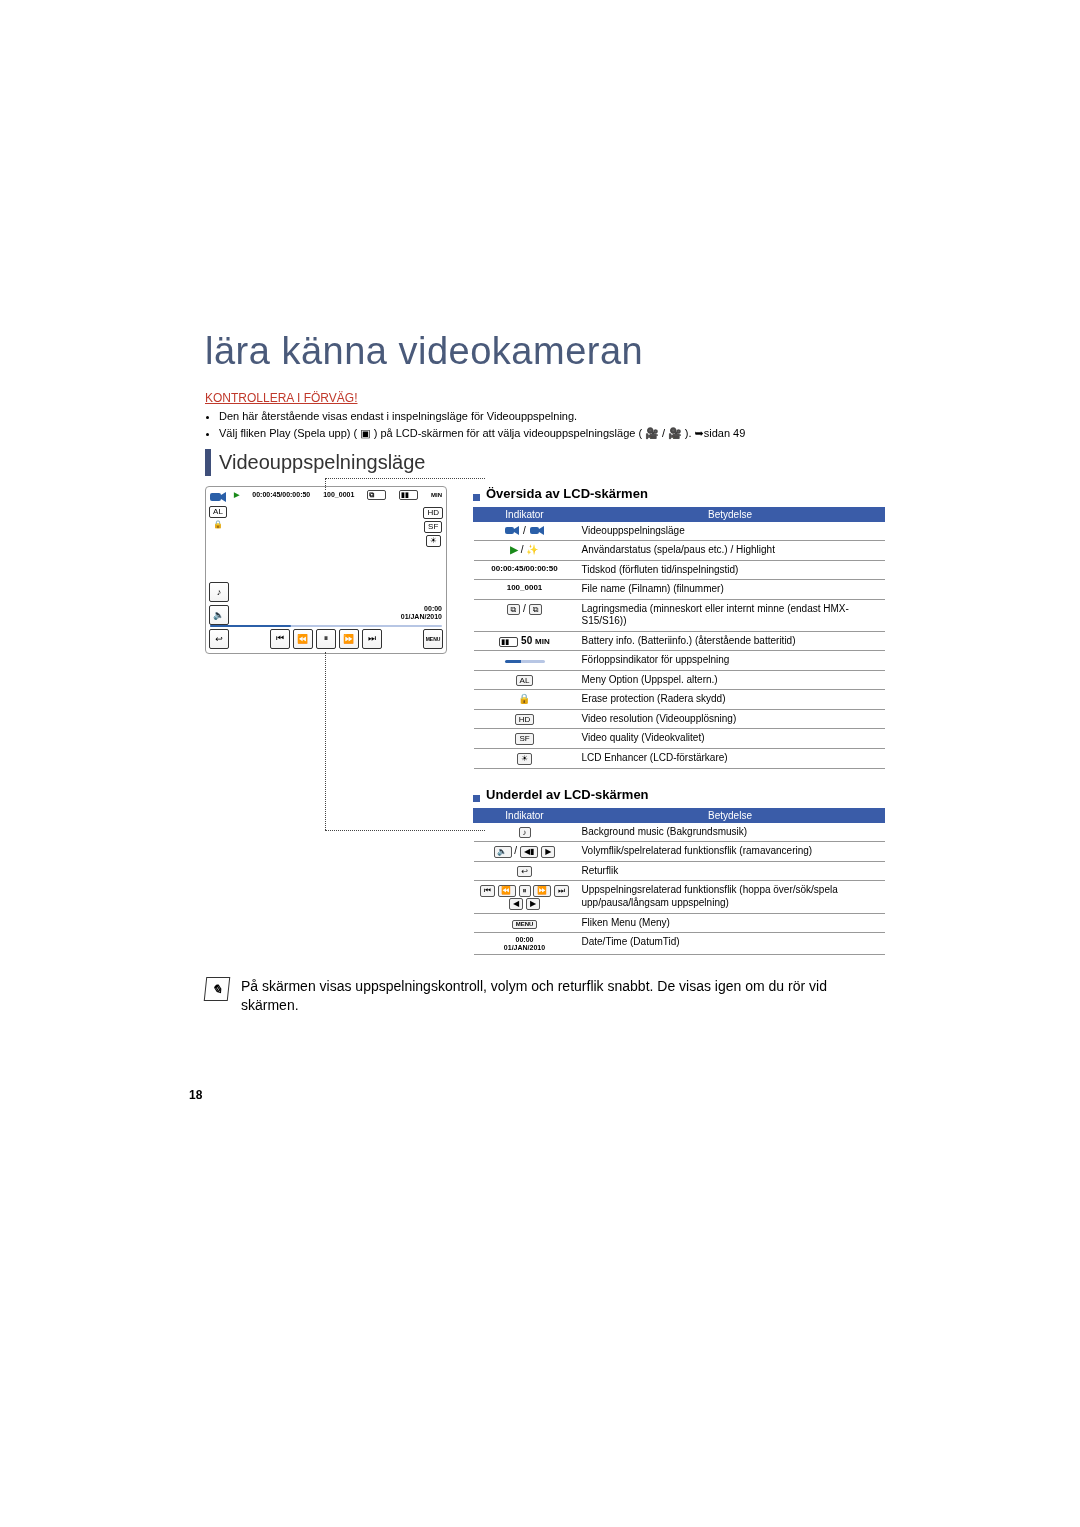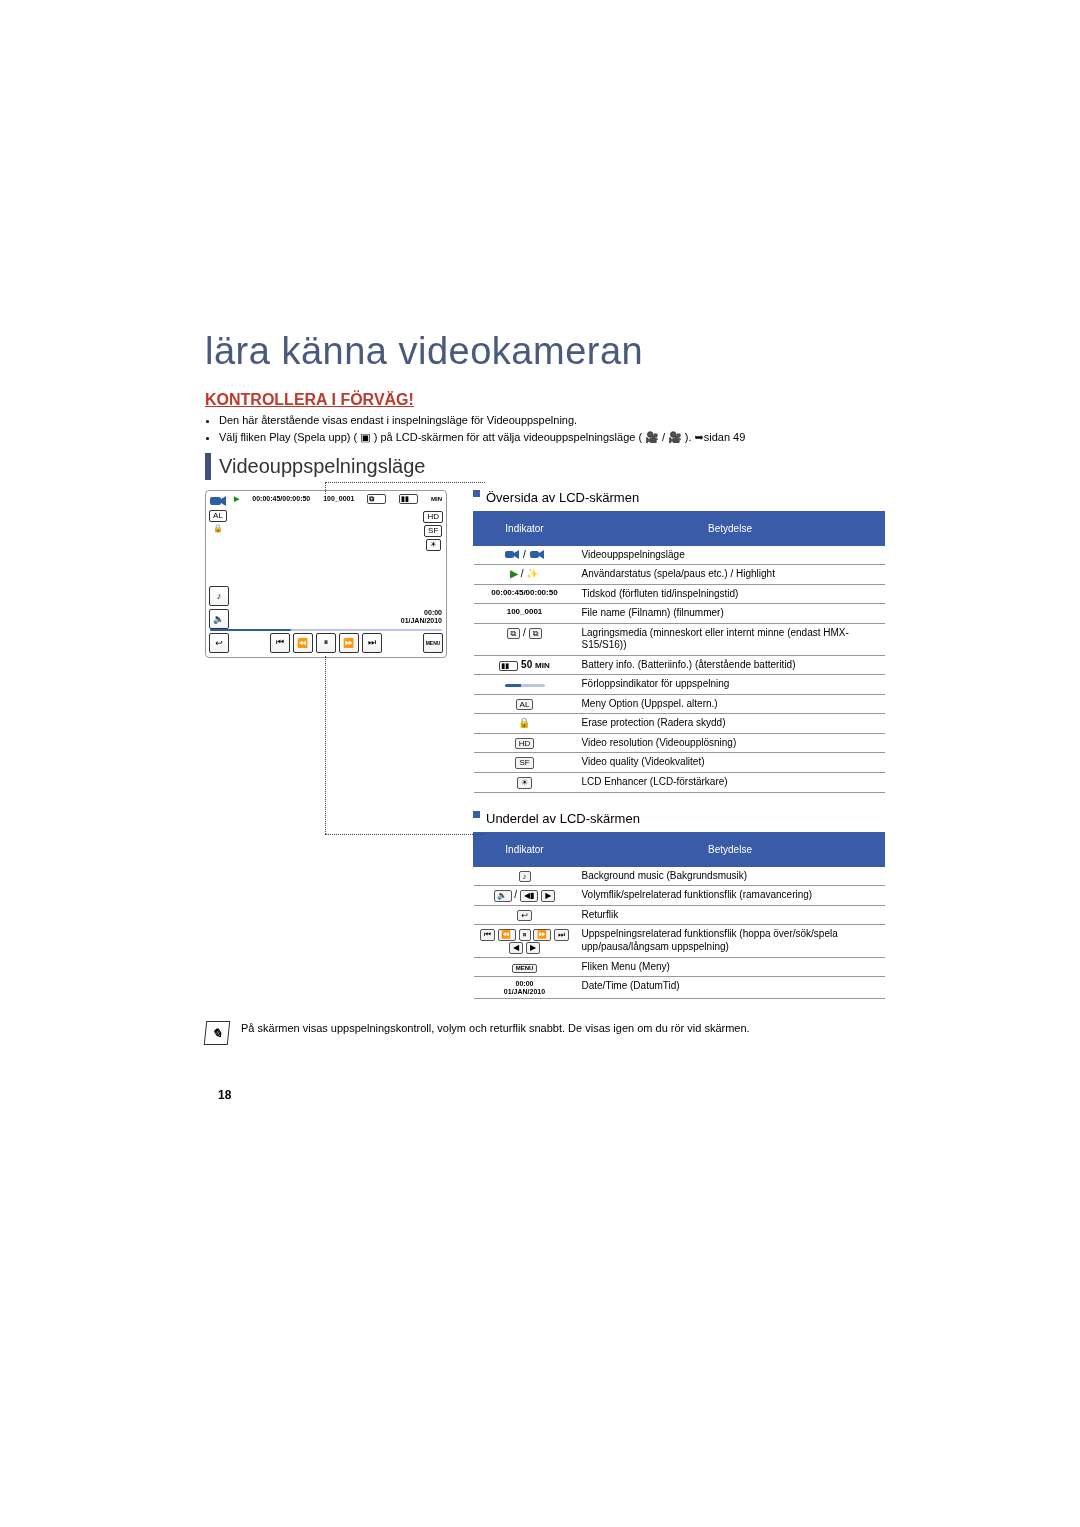--- a/index.html
+++ b/index.html
@@ -18,22 +18,22 @@
     box-sizing: border-box;
   }
   h1.title {
     font-size: 38px;
     font-weight: 300;
     color: #4a5a7a;
     margin: 0 0 18px 0;
     letter-spacing: 0.5px;
   }
   .precheck-title {
-    font-size: 16px;
-    font-weight: bold;
+    font-size: 12px;
+    font-weight: normal;
     color: #c0392b;
     margin-bottom: 4px;
     text-decoration: underline;
   }
   .precheck-list {
     font-size: 11px;
     line-height: 1.35;
     margin: 0 0 8px 0;
     padding-left: 14px;
   }
@@ -101,54 +101,54 @@
   }
   .music-vol-col {
     position:absolute; left:3px; bottom:28px; display:flex; flex-direction:column; gap:3px;
   }
   .dotted-v { border-left:1px dotted #444; position:absolute; }
   .dotted-h { border-top:1px dotted #444; position:absolute; }
   .right-col { flex:1; }
   .section-sub {
     font-size: 13px;
     margin: 0 0 6px 0;
-    display:flex; align-items:flex-start; gap:6px;
+    display:flex; align-items:flex-end; gap:6px;font-weight:bold;
   }
   .bluedot { width:7px; height:7px; background:#3a5ca8; display:inline-block; }
   table.ind {
     width: 100%;
     border-collapse: collapse;
     font-size: 10px;
   }
   table.ind th {
     background: #3a5ca8;
     color: #fff;
     font-weight: normal;
-    padding: 11px 6px;
+    padding: 1px 6px;
     border:1px solid #3a5ca8;
     font-size: 10px;
   }
   table.ind td {
     border-bottom: 1px solid #999;
     padding: 3px 6px;
     vertical-align: top;
     line-height:1.25;
   }
   table.ind td:first-child { text-align:center; width:90px; }
   .note-box {
     display:flex; gap:12px; align-items:flex-start; margin-top:22px;
   }
   .note-icon {
     width:22px; height:22px; border:1px solid #333;
     display:flex; align-items:center; justify-content:center; font-size:13px; font-style:italic; font-weight:bold;
     transform: skewX(-6deg);
   }
-  .note-text { font-size:11px; line-height:1.35; flex:1; }
+  .note-text { font-size:14px; line-height:1.35; flex:1; }
   .page-num {
-    position:absolute; left:218px; bottom:425px; font-size:12px; font-weight:bold;
+    position:absolute; left:189px; bottom:425px; font-size:12px; font-weight:bold;
   }
   .mini-ico { display:inline-block; border:1px solid #555; border-radius:2px; padding:0 3px; font-size:8px; line-height:1.2; background:#f4f4f4; }
   .pill { display:inline-block; width:16px; height:8px; border:1px solid #444; border-radius:2px; font-size:7px; line-height:8px; text-align:left; padding-left:1px; font-weight:bold;}
   svg.mode-ico { vertical-align:middle; }
 </style>
 </head>
 <body>
 
 <div class="page">
 

